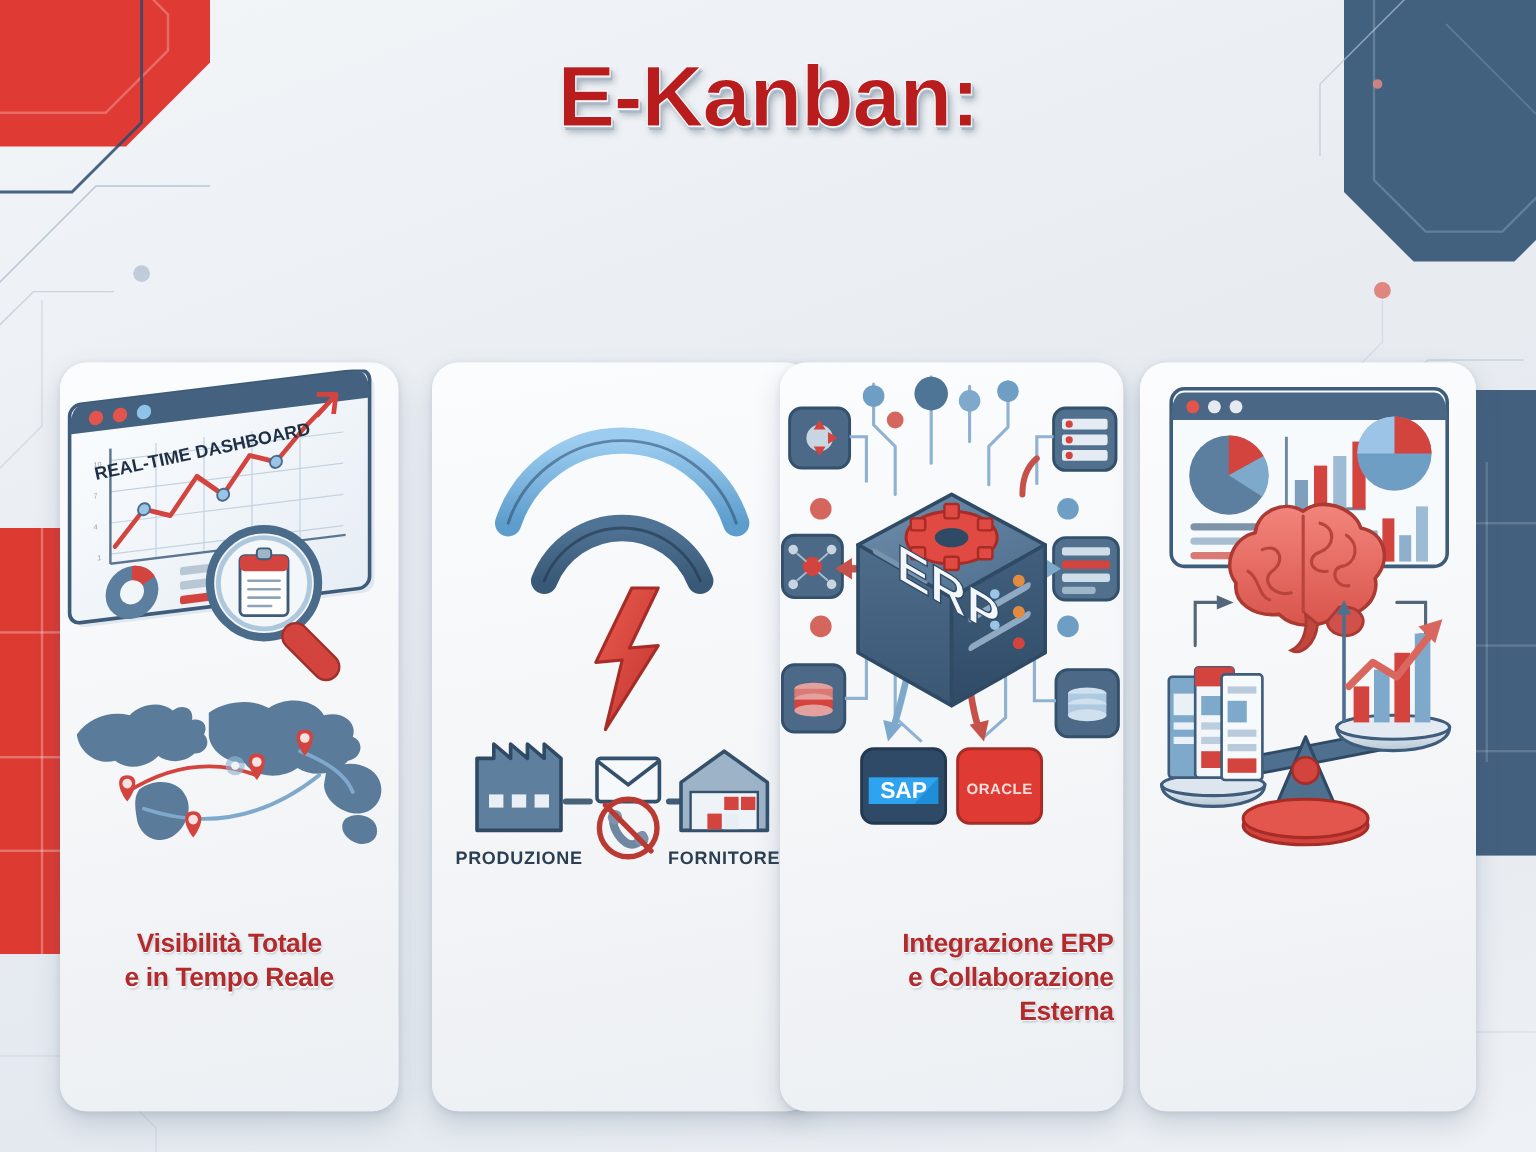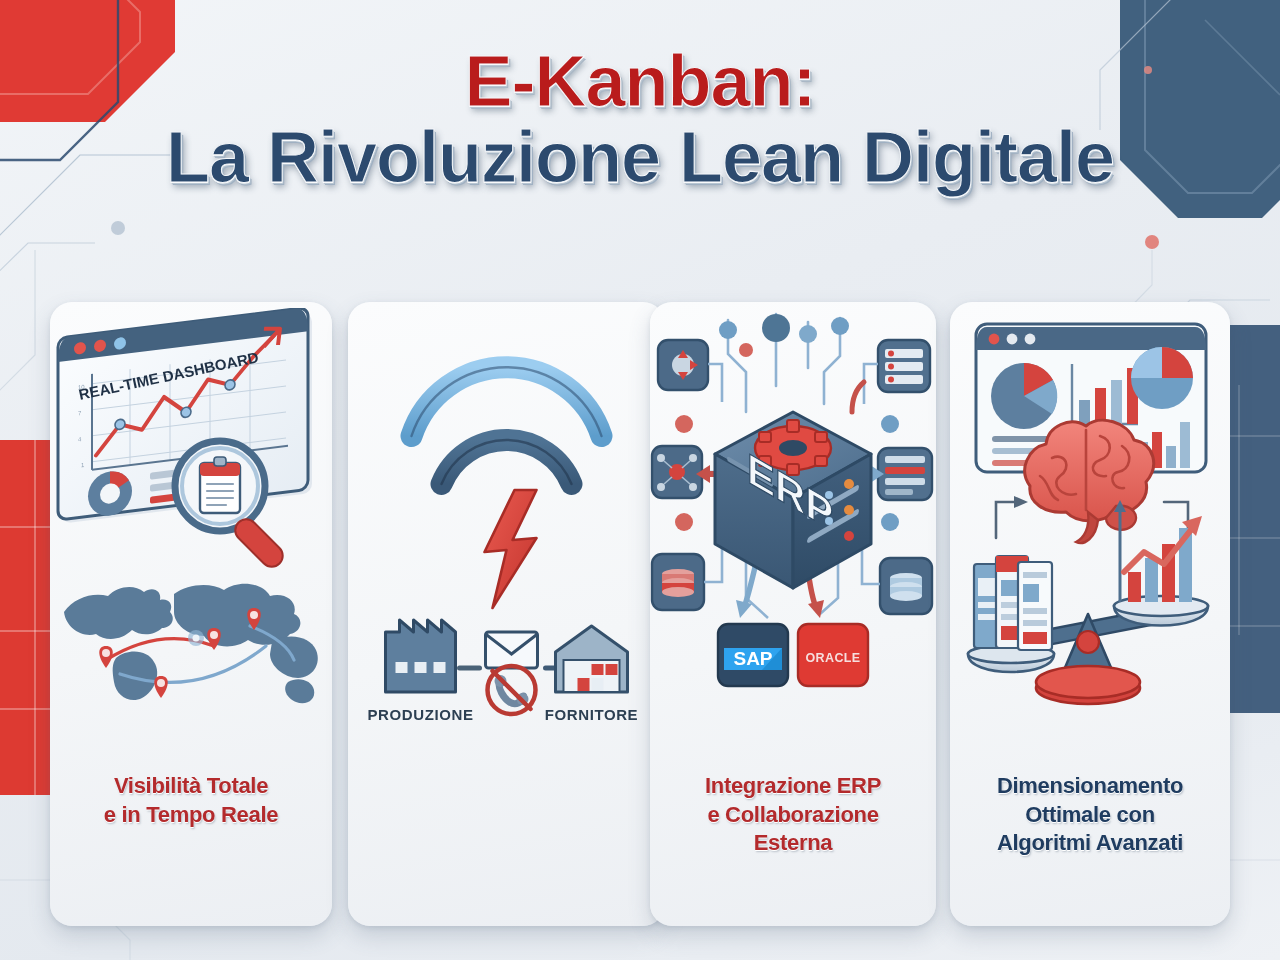--- a/index.html
+++ b/index.html
@@ -53,21 +53,21 @@
 
   
   #cards{ position:absolute; top:302px; left:0; width:1280px; height:624px; z-index:4; }
   .card{
     position:absolute; top:0; height:624px;
     background:linear-gradient(170deg,#fbfcfd 0%,#f4f6f8 55%,#eceff3 100%);
     border-radius:22px;
     box-shadow:0 10px 22px rgba(70,90,115,.20), 0 2px 5px rgba(70,90,115,.13);
   }
   #card-1{ left:50px;  width:282px; }
-  #card-2{ left:348px; width:317px; }
+  #card-2{ left:360px; width:317px; }
   #card-3{ left:650px; width:286px; }
   #card-4{ left:950px; width:280px; }
 
   .card-art{ position:absolute; top:6px; left:0; width:100%; height:450px; }
   .card-art svg{ width:100%; height:100%; display:block; }
 
   .card-title{
     position:absolute; left:8px; right:8px; top:470px;
     text-align:center; font-size:22px; font-weight:bold;
     line-height:1.30; letter-spacing:-.3px;
@@ -122,21 +122,20 @@
     <div class="gridln" style="left:0;top:110px;width:138px;height:1.6px;"></div>
     <div class="gridln" style="left:0;top:212px;width:138px;height:1.6px;"></div>
     <div class="gridln" style="left:0;top:300px;width:138px;height:1.6px;"></div>
     <div class="gridln" style="left:42px;top:0;width:1.6px;height:388px;"></div>
     <div class="gridln" style="left:96px;top:60px;width:1.6px;height:250px;"></div>
   </div>
 </div>
 
 <div id="title-block">
   <div id="title-main">E-Kanban:</div>
-  <div id="title-sub">La Rivoluzione Lean Digitale</div>
 </div>
 
 <div id="cards">
 
   <div class="card" id="card-1">
     <div class="card-art">
       <svg viewBox="0 0 282 450">
         <defs>
           <linearGradient id="scr1" x1="0" y1="0" x2="1" y2="1">
             <stop offset="0" stop-color="#fbfdff"></stop>
@@ -490,21 +489,21 @@
           <path d="M6 24 L64 24 L64 46 L6 46 Z" fill="#1f8ed6"></path>
           <path d="M6 24 L64 24 L44 46 L6 46 Z" fill="#2ea3ef"></path>
           <text x="35" y="41" text-anchor="middle" font-family="Liberation Sans, sans-serif" font-size="19" font-weight="bold" fill="#ffffff">SAP</text>
         </g>
         <g transform="translate(148,316)">
           <rect width="70" height="62" rx="10" fill="#df3a33" stroke="#a82c26" stroke-width="2.4"></rect>
           <text x="35" y="38" text-anchor="middle" font-family="Liberation Sans, sans-serif" font-size="12.5" font-weight="bold" fill="#f6dedd" letter-spacing="0.4">ORACLE</text>
         </g>
       </svg>
     </div>
-    <div class="card-title t-red" style="white-space:pre-line;">Integrazione ERP
+    <div class="card-title t-red" style="white-space:pre-line;text-align:right;">Integrazione ERP
 e Collaborazione
 Esterna</div>
   </div>
 
   <div class="card" id="card-4">
     <div class="card-art">
       <svg viewBox="0 0 280 450">
         <defs>
           <linearGradient id="brainG" x1="0" y1="0" x2="0" y2="1">
             <stop offset="0" stop-color="#f2857c"></stop>
@@ -629,18 +628,15 @@
 
           <g transform="translate(138,318)">
             <path d="M0 -12 L30 58 L-30 58 Z" fill="#4e6f8e" stroke="#2f4a66" stroke-width="2.6" stroke-linejoin="round"></path>
             <circle cy="16" r="11" fill="#d4443e" stroke="#a82c26" stroke-width="2.2"></circle>
             <ellipse cy="62" rx="52" ry="16" fill="#d4443e" stroke="#a82c26" stroke-width="2.6"></ellipse>
             <ellipse cy="56" rx="52" ry="16" fill="#e2564d" stroke="#a82c26" stroke-width="2.6"></ellipse>
           </g>
         </g>
       </svg>
     </div>
-    <div class="card-title t-blue" style="white-space:pre-line;">Dimensionamento
-Ottimale con
-Algoritmi Avanzati</div>
   </div>
 
 </div>
 
 </body></html>

